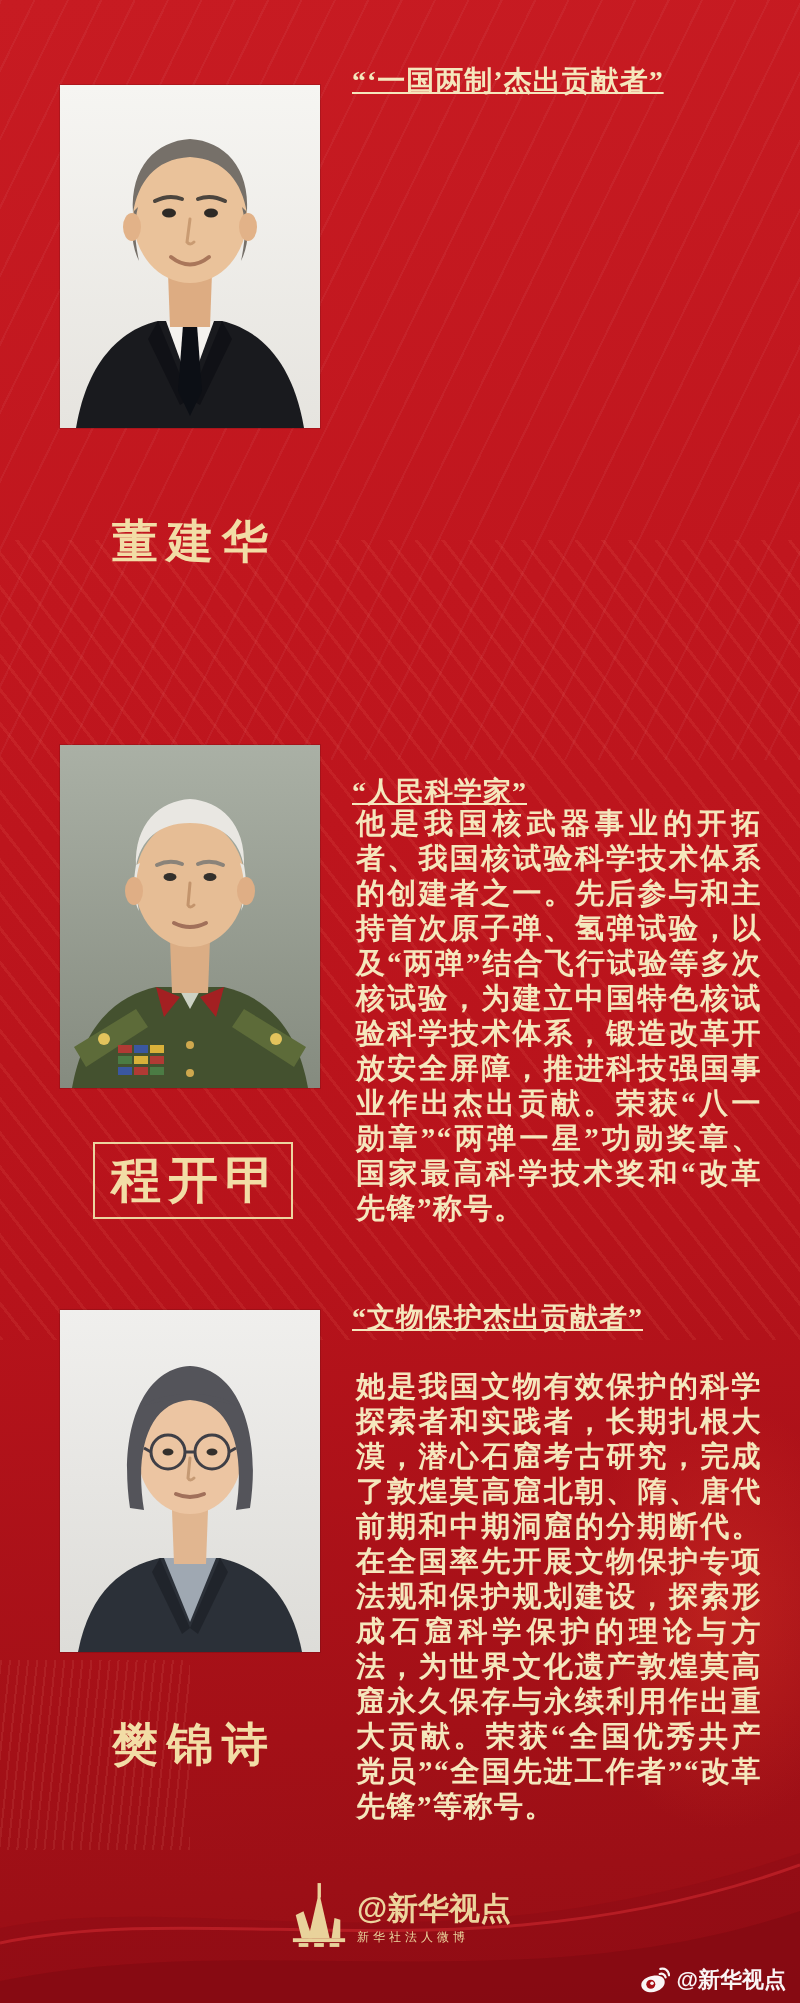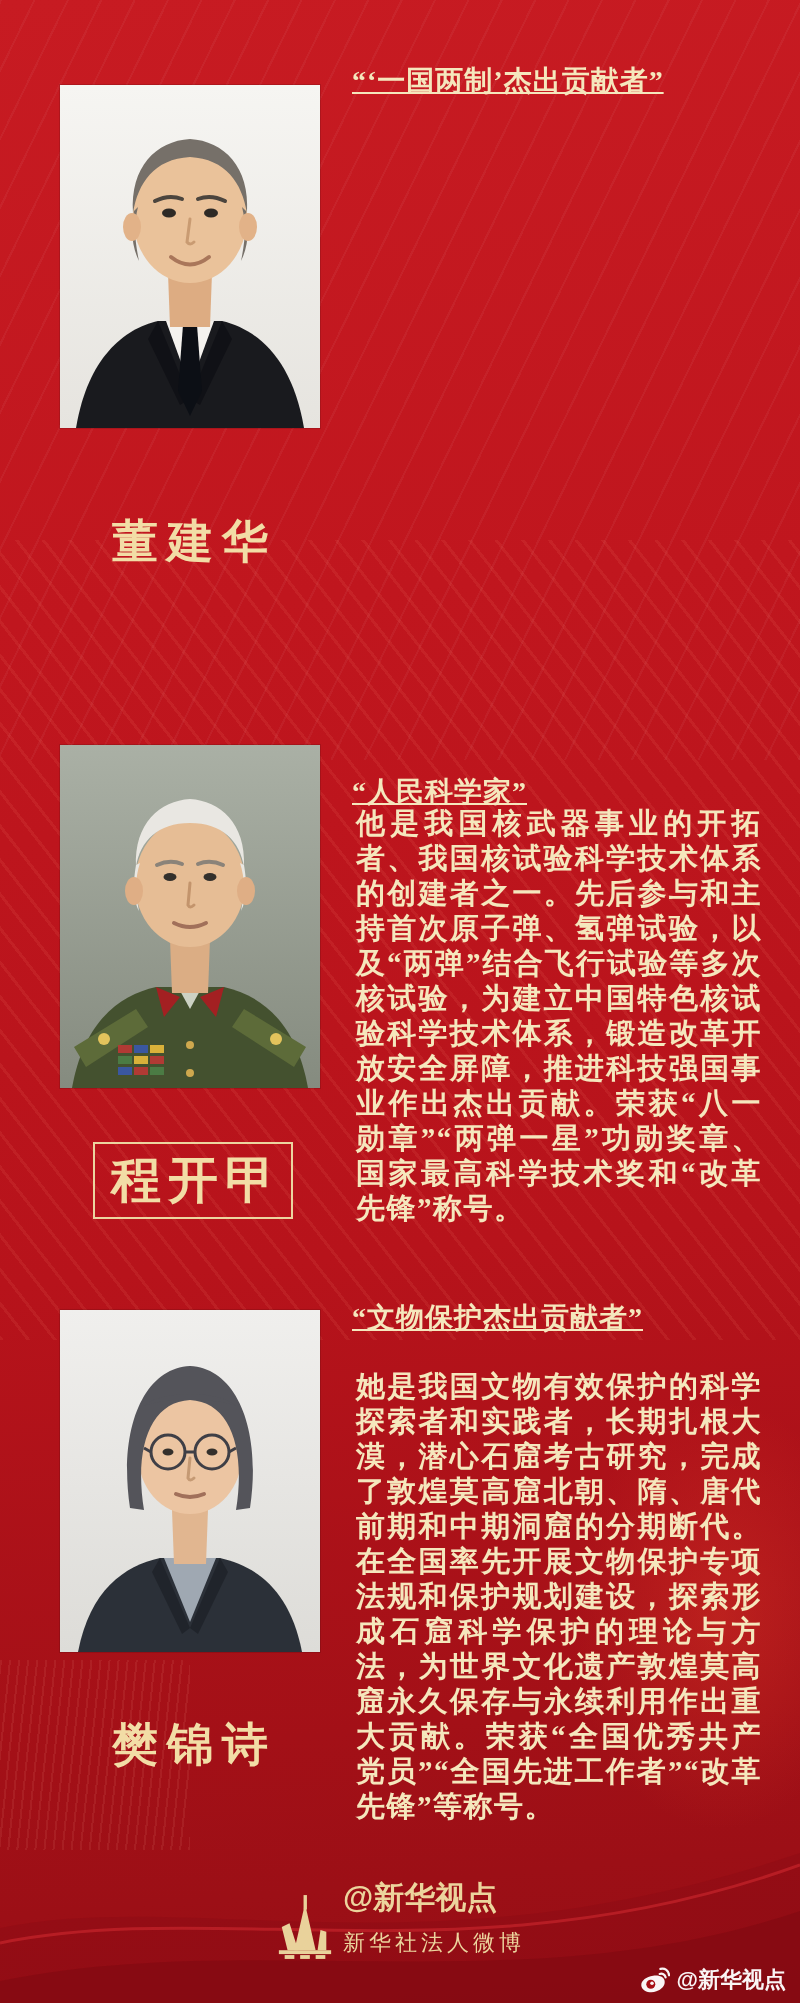--- a/index.html
+++ b/index.html
@@ -41,22 +41,22 @@
   .name-box{position:absolute;left:93px;top:1142px;width:196px;height:73px;
     border:2px solid #ecd5a0;display:flex;align-items:center;justify-content:center;
     font-size:50px;font-weight:bold;color:#f2dda6;letter-spacing:7px;text-indent:7px;}
 
   .footer{position:absolute;left:0;right:0;top:1882px;display:flex;
     justify-content:center;align-items:flex-end;gap:8px;}
   .xinhua-icon{width:60px;height:66px;display:block;}
   .logo-text{display:flex;flex-direction:column;align-items:flex-start;padding-bottom:2px;}
   .logo-title{font-family:"Liberation Sans","DejaVu Sans",sans-serif;font-weight:bold;
     font-size:31px;color:#ecd49d;line-height:1.05;}
-  .logo-sub{font-family:"Liberation Sans","DejaVu Sans",sans-serif;font-size:22px;
-    color:#ecd49d;letter-spacing:4px;margin-top:13px;}
+  .logo-sub{font-family:"Liberation Sans","DejaVu Sans",sans-serif;font-size:12px;
+    color:#ecd49d;letter-spacing:4px;margin-top:3px;}
 
   .watermark{position:absolute;right:14px;bottom:8px;display:flex;align-items:center;gap:7px;
     font-family:"Liberation Sans","DejaVu Sans",sans-serif;font-weight:bold;
     font-size:22px;color:#ffffff;opacity:.96;}
   .weibo-icon{width:30px;height:27px;display:block;}
 </style>
 </head>
 <body>
 
 <div id="poster">

